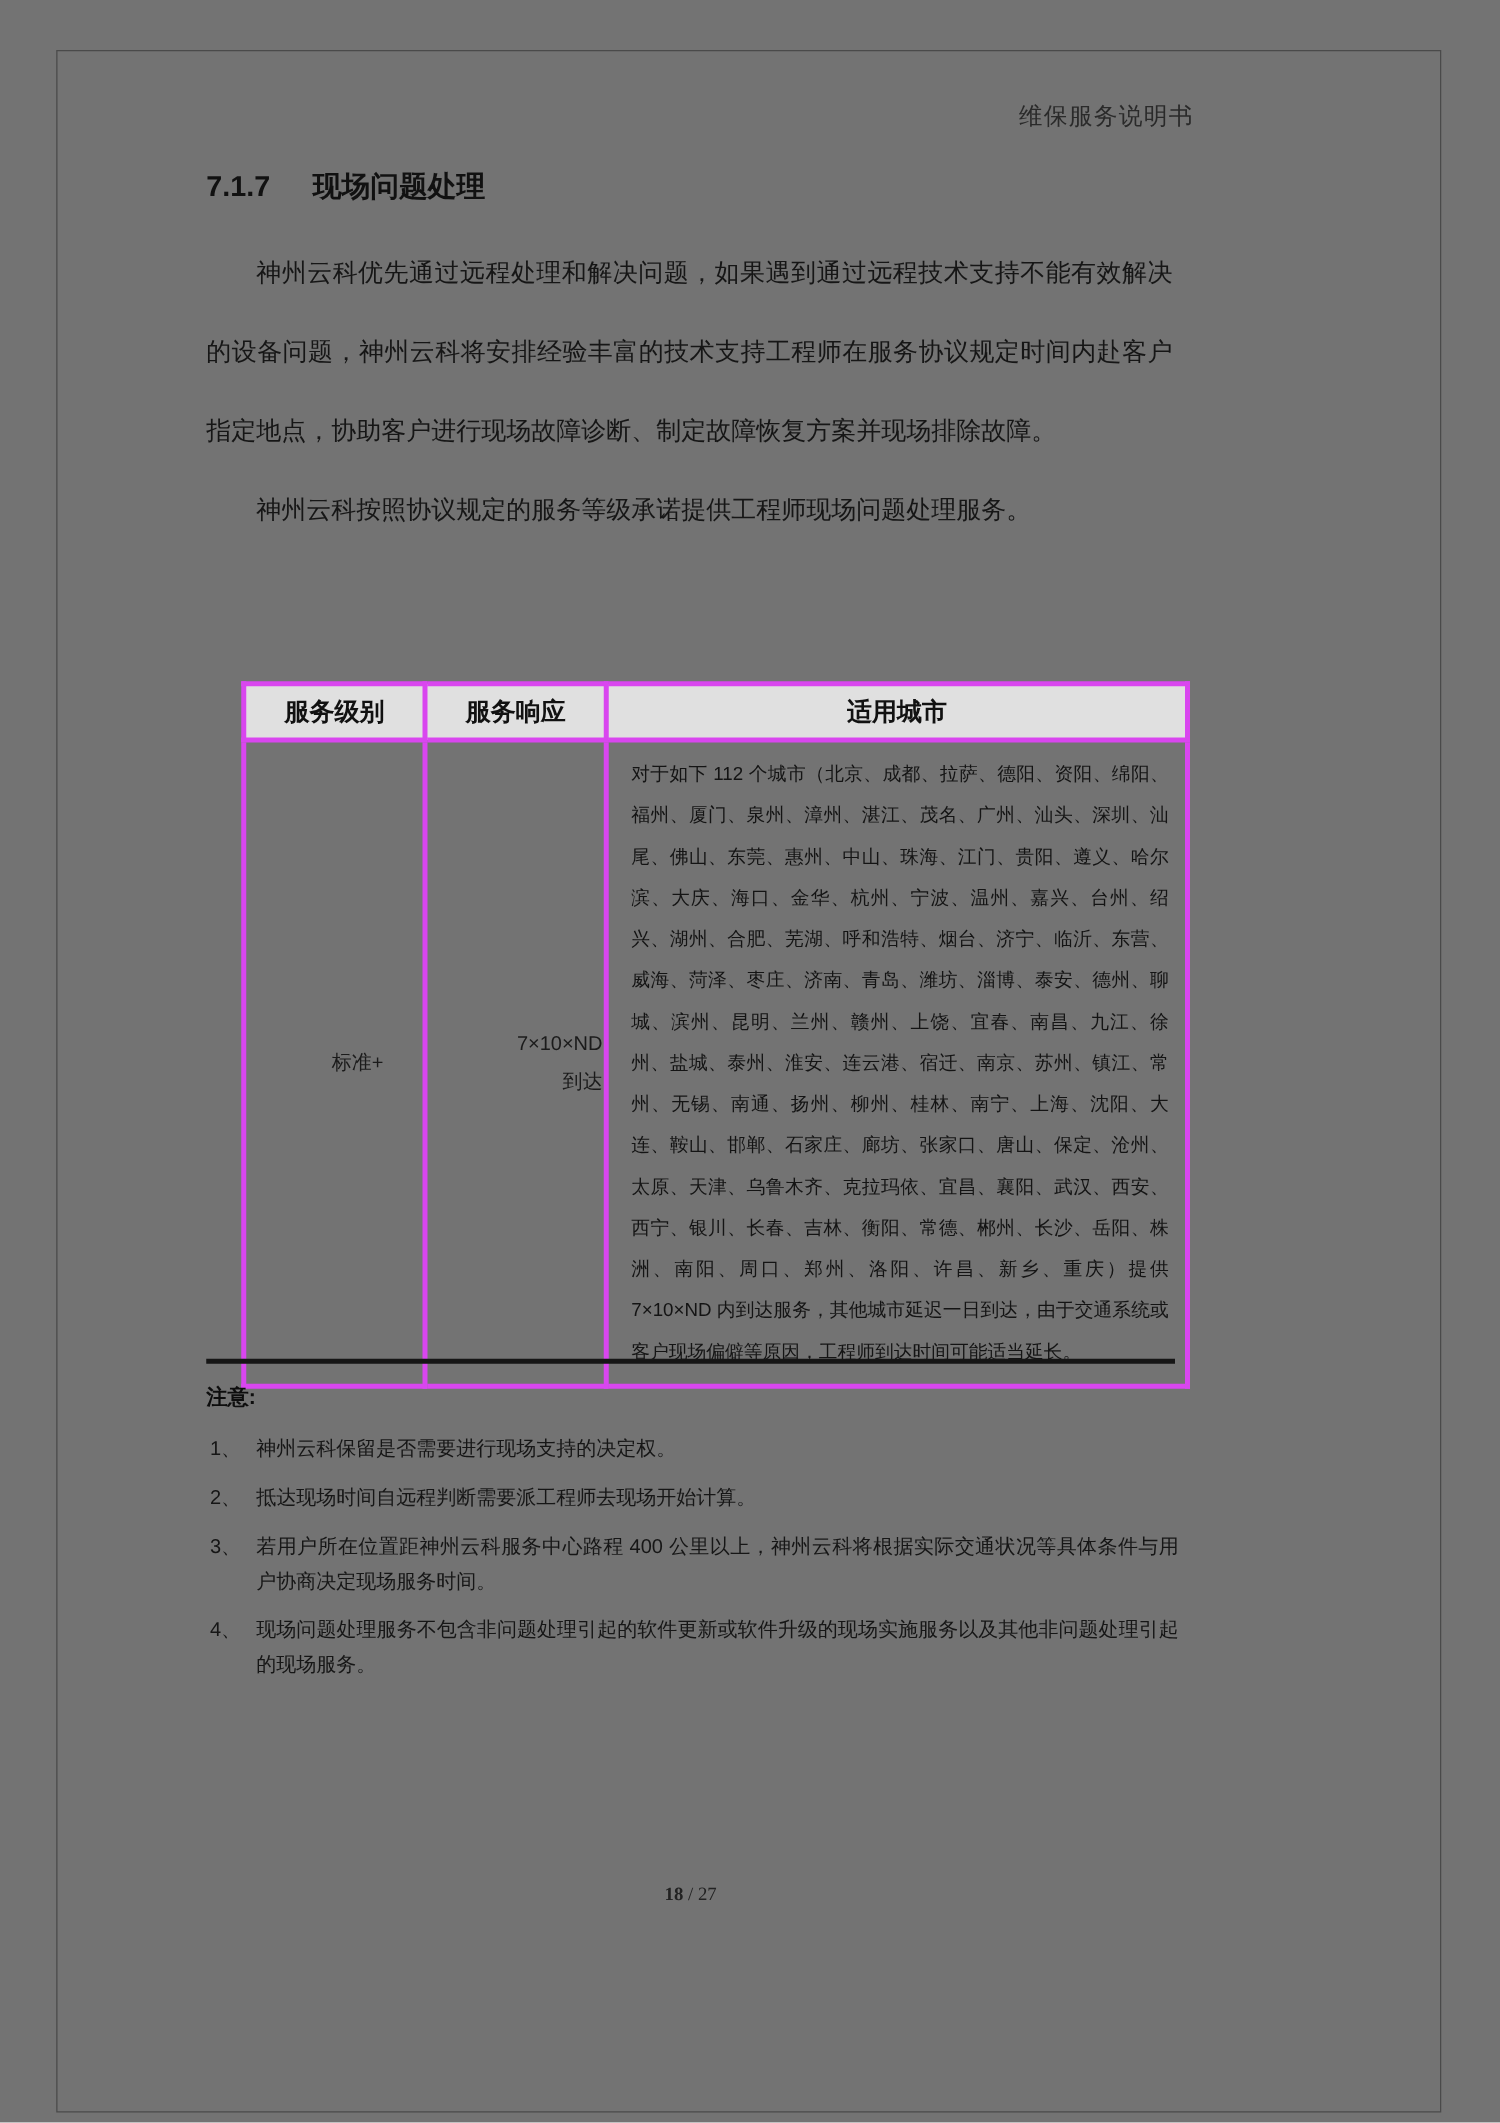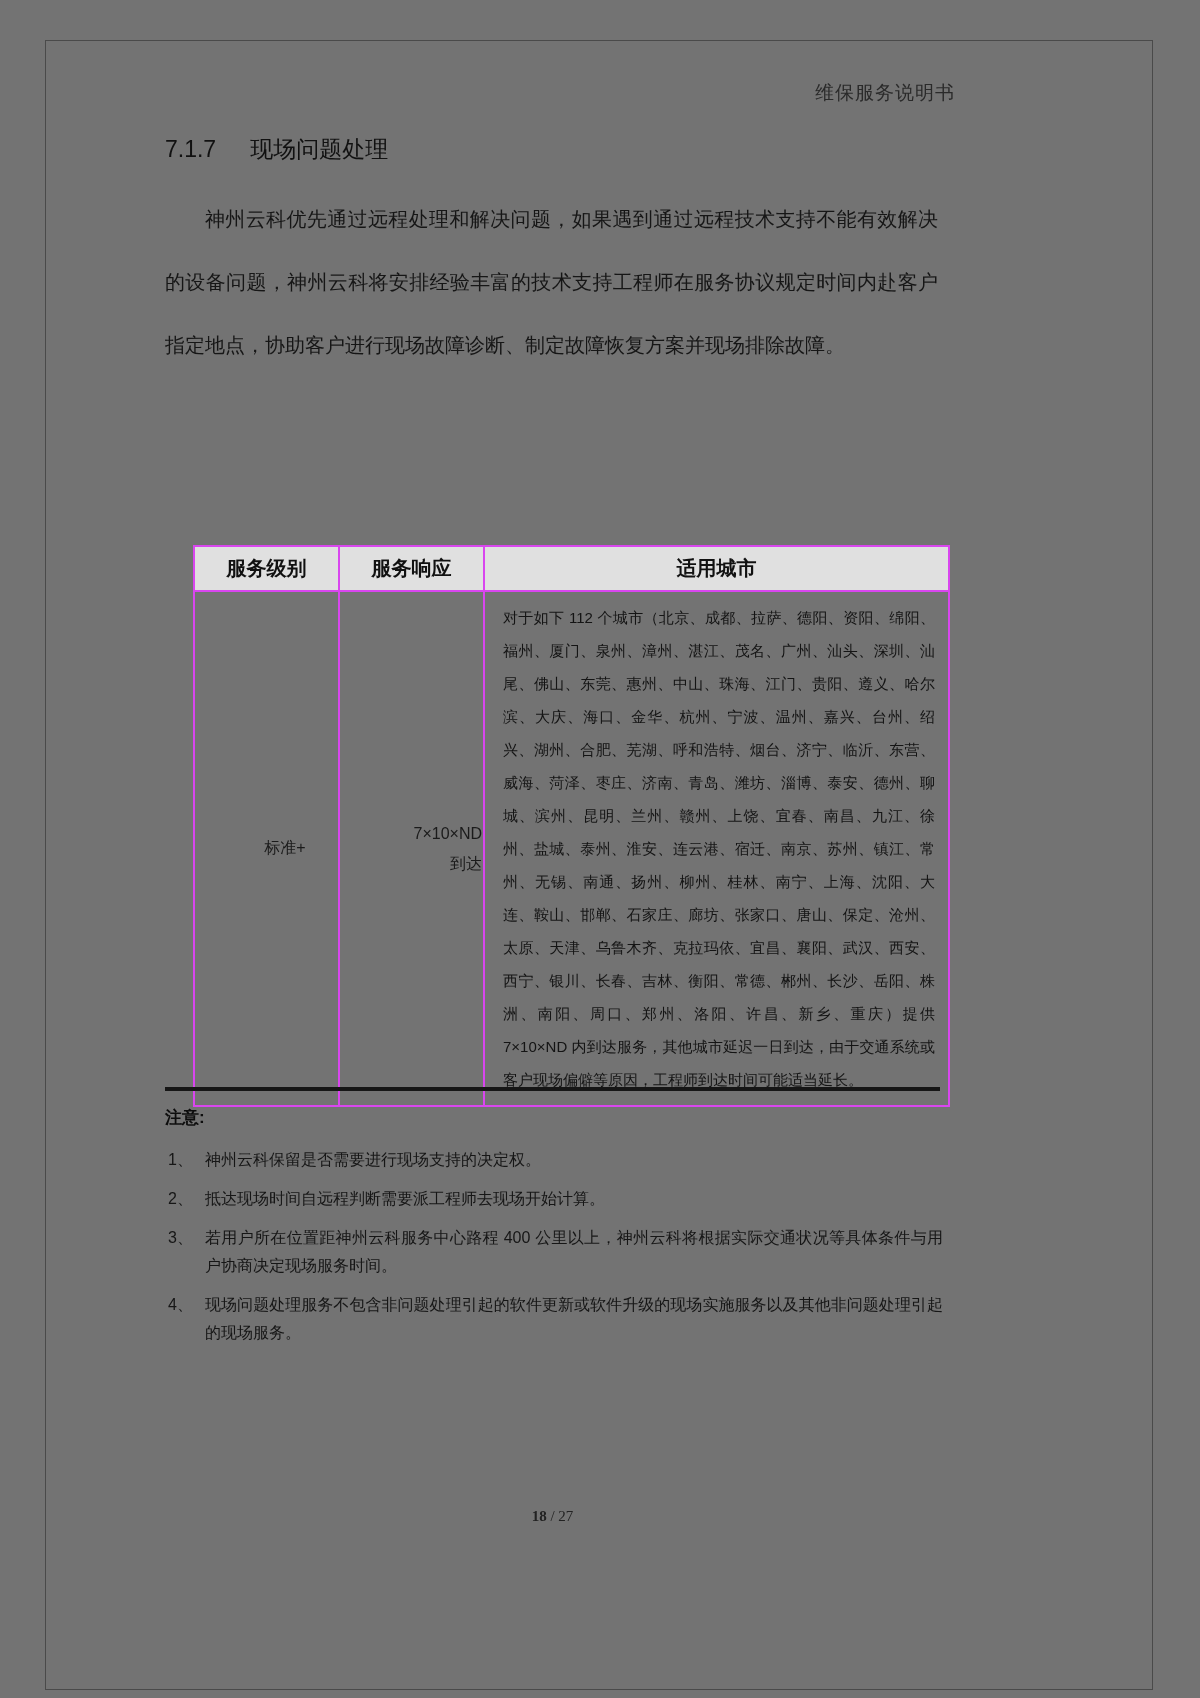--- a/index.html
+++ b/index.html
@@ -24,21 +24,21 @@
     top: 80px; right: 245px;
     font-family: "Liberation Serif", serif;
     font-size: 19px;
     color: #2a2a2a;
     letter-spacing: 1px;
   }
   .section-heading {
     position: absolute;
     left: 165px; top: 134px;
     font-size: 23px;
-    font-weight: 400;
+    font-weight: 700;
     color: #111;
   }
   .section-heading .sec-num { margin-right: 34px; }
   .body-text {
     position: absolute;
     left: 165px; top: 188px;
     width: 773px;
     font-size: 20px;
     line-height: 63px;
     text-align: justify;
@@ -56,21 +56,21 @@
   .sub-heading.gold { top: 1381px; }
   table.svc-table {
     position: absolute;
     left: 193px; top: 545px;
     width: 755px;
     border-collapse: collapse;
     table-layout: fixed;
     border: 2px solid #1f1f1f;
   }
   table.svc-table th, table.svc-table td {
-    border: 2px solid #d946ef;
+    border: 4px solid #d946ef;
     box-sizing: border-box;
   }
   table.svc-table th {
     height: 45px;
     background: #e0e0e0;
     font-size: 20px;
     font-weight: 700;
     text-align: center;
     color: #111;
   }
@@ -143,20 +143,21 @@
   <div class="frame"></div>
 
   <div class="doc-header">维保服务说明书</div>
 
   <div class="section-heading">
     <span class="sec-num">7.1.7</span><span>现场问题处理</span>
   </div>
 
   <div class="body-text">
     <p>神州云科优先通过远程处理和解决问题，如果遇到通过远程技术支持不能有效解决的设备问题，神州云科将安排经验丰富的技术支持工程师在服务协议规定时间内赴客户指定地点，协助客户进行现场故障诊断、制定故障恢复方案并现场排除故障。</p>
+    <p>神州云科按照协议规定的服务等级承诺提供工程师现场问题处理服务。</p>
   </div>
 
 
   <table class="svc-table">
     <colgroup>
       <col class="col-level">
       <col class="col-resp">
       <col class="col-cities">
     </colgroup>
     <thead>

